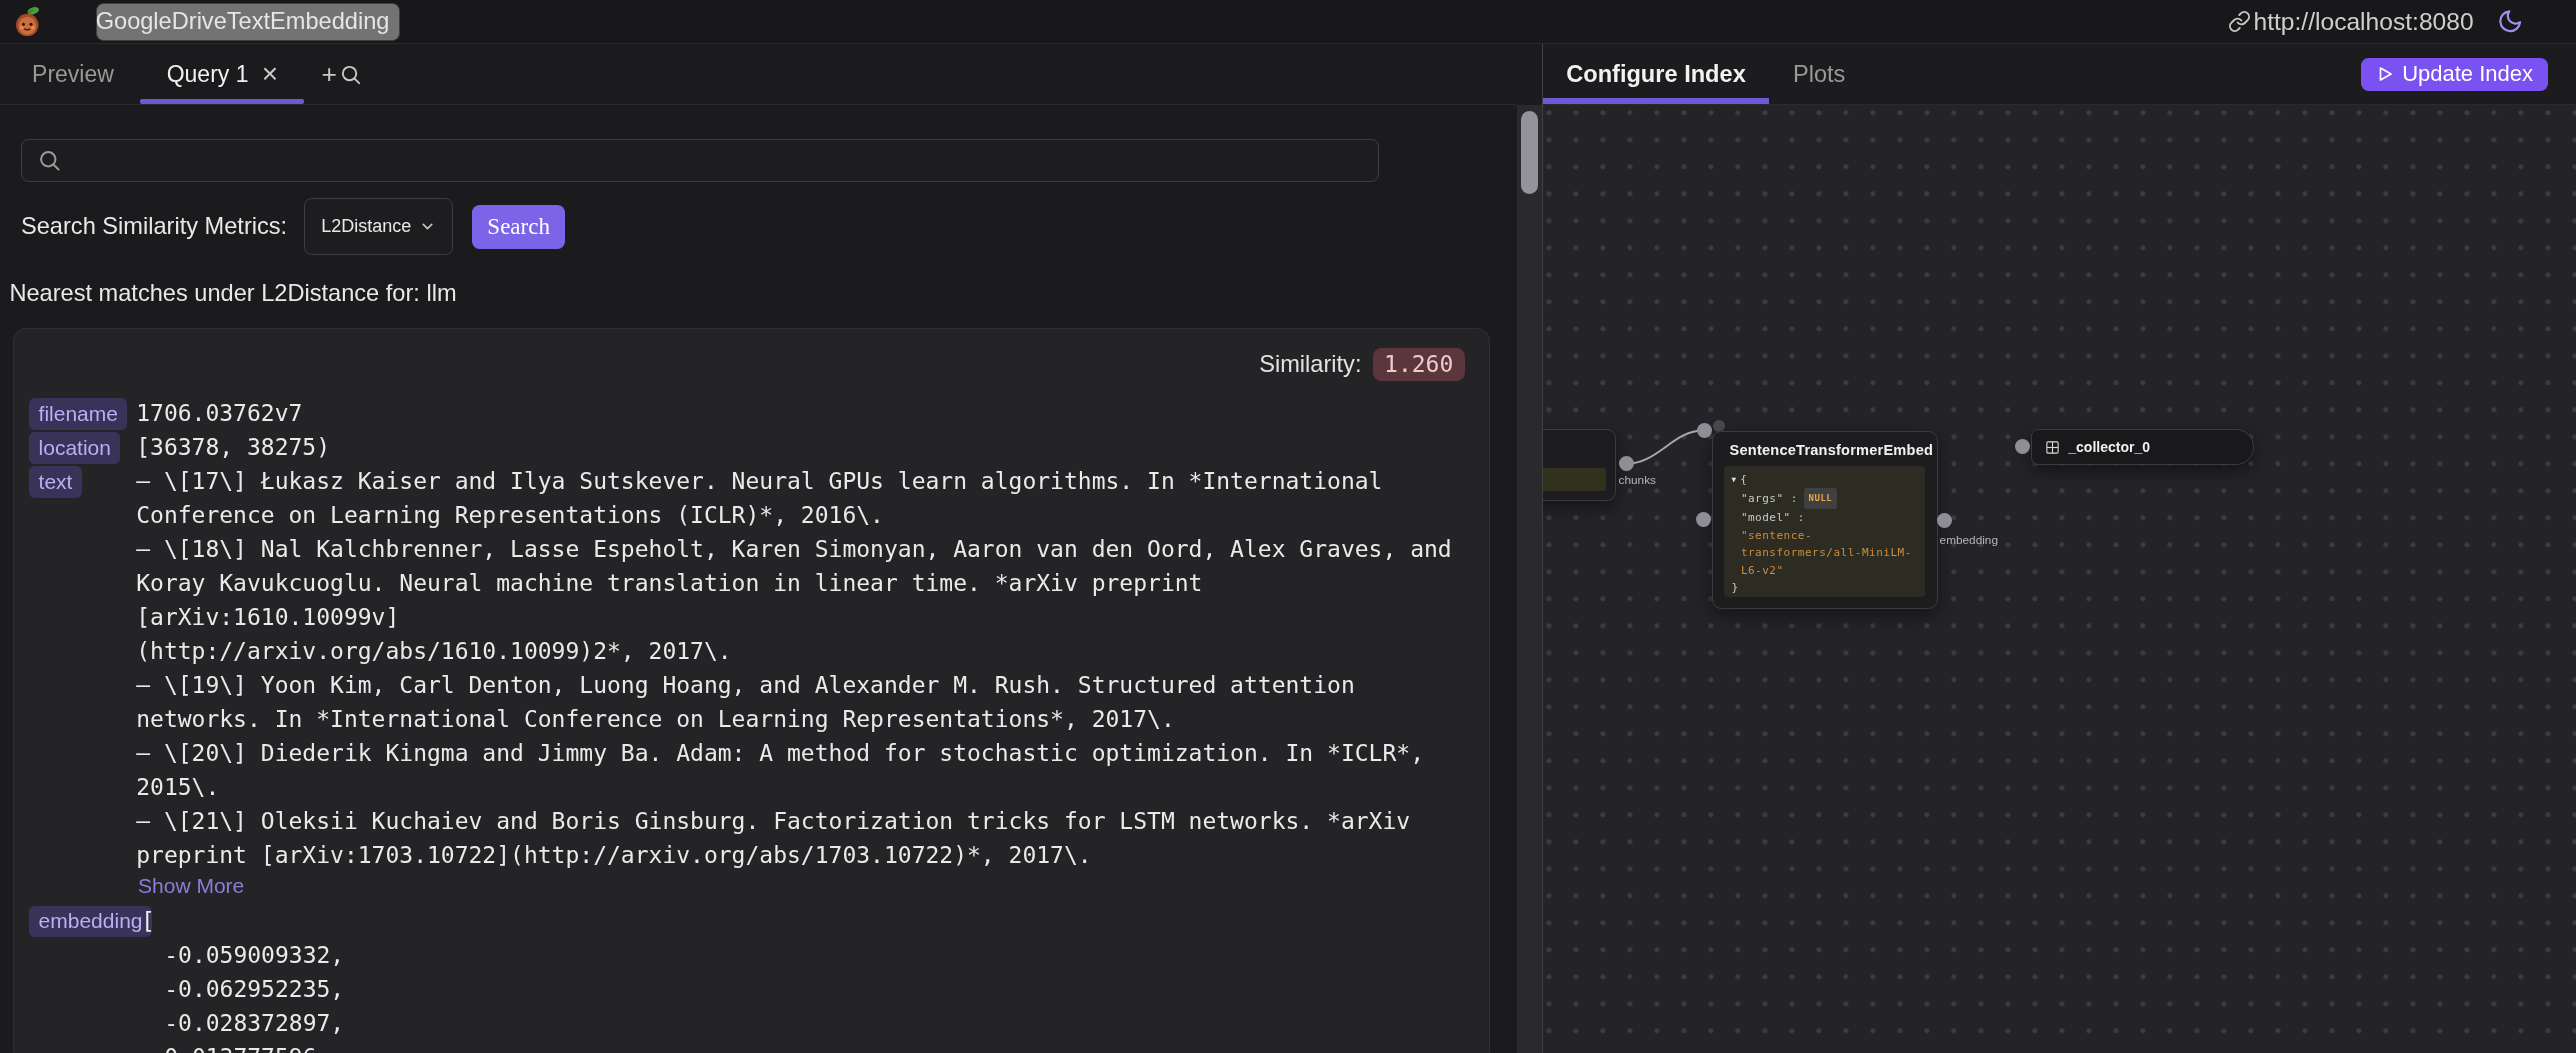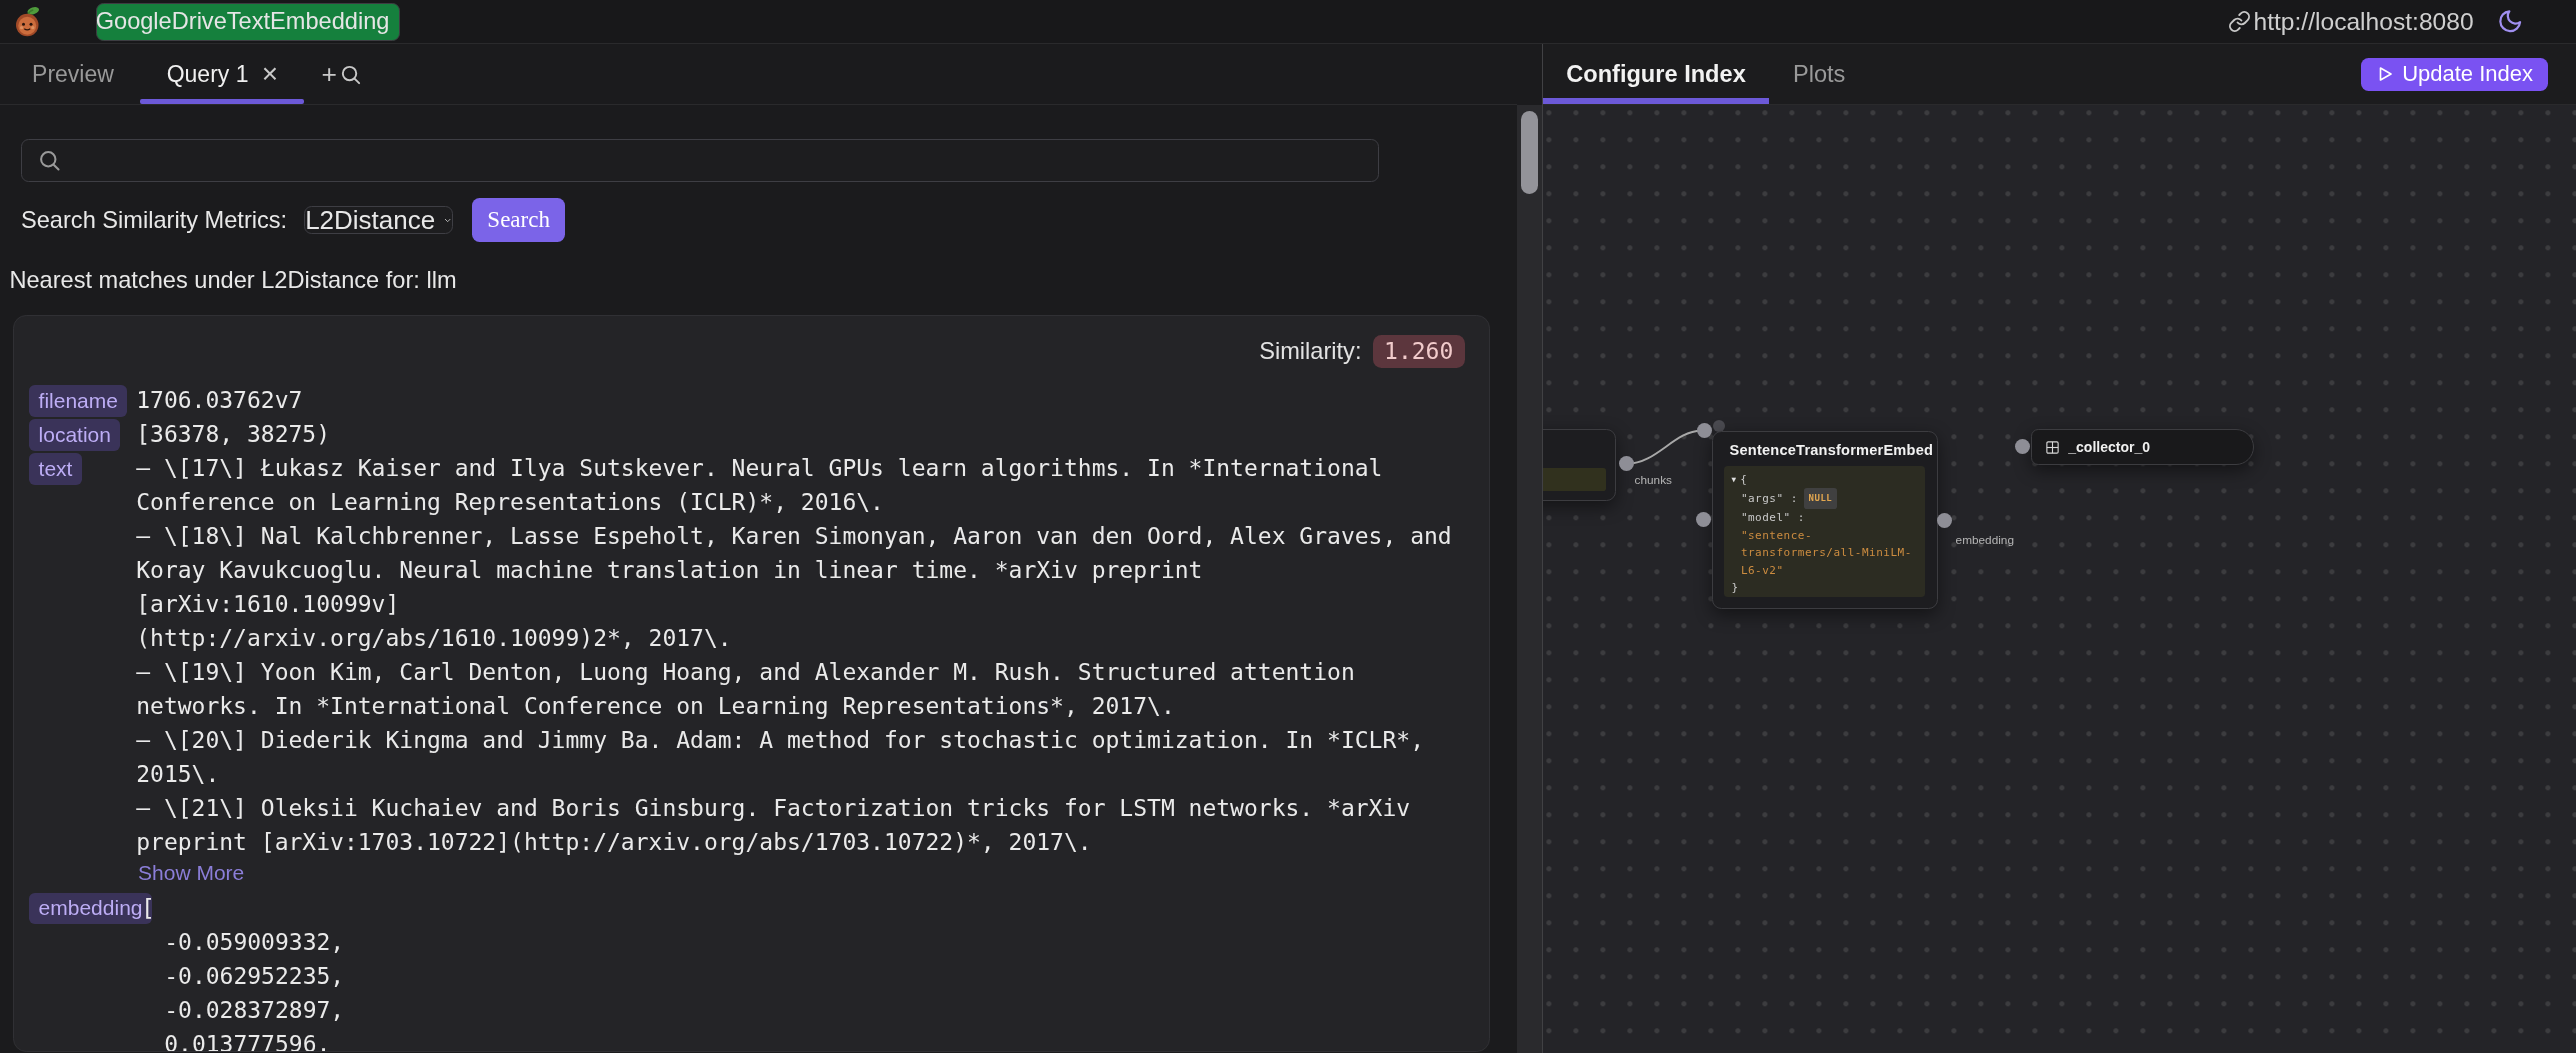--- a/index.html
+++ b/index.html
@@ -4,21 +4,21 @@
 <style>
   * { margin:0; padding:0; box-sizing:border-box; }
   html,body { width:2576px; height:1054px; overflow:hidden; background:#1b1b1d;
     font-family:"Liberation Sans", sans-serif; color:#e8e8e8; }
   .mono { font-family:"DejaVu Sans Mono", monospace; }
 
   
   .topbar { height:44px; background:#18181a; border-bottom:0.9px solid #2a2a2c;
     display:flex; align-items:center; padding-left:13.2px; }
   .logo { width:30px; height:34px; margin-right:53px; }
-  .pipeline-select { width:304px; height:38px; background:#15803d; border:0.9px solid #3d3d42;
+  .pipeline-select { width:304px; height:38px; background:#737373; border:0.9px solid #3d3d42;
     border-radius:7.6px; display:flex; align-items:center; justify-content:center; gap:11.3px;
     color:#e5e5e5; font-size:23.6px; cursor:pointer; }
   .topbar-right { margin-left:auto; margin-right:53px; display:flex; align-items:center; gap:2px; }
   .url-text { font-size:24.6px; color:#cfcfcf; }
   .moon { margin-left:21px; }
 
   
   .main { display:flex; height:1009px; }
   .left-col { width:1517px; display:flex; flex-direction:column; }
   .scroll-col { width:24.6px; background:#2a2a2d; position:relative; margin-top:61px; }
@@ -39,23 +39,23 @@
 
   
   .content { position:relative; flex:1; }
   .search-box { margin:34px 0 0 21px; width:1358px; height:43px; background:#1d1d1f;
     border:1.9px solid #3e3e44; border-radius:7.6px; display:flex; align-items:center; }
   .search-box svg { margin:0 13.2px 0 15px; }
   .search-box input { background:transparent; border:none; outline:none; color:#e8e8e8;
     font-size:24.6px; width:1228px; font-family:"Liberation Sans", sans-serif; }
   .metrics-row { margin:16px 16px 0 21px; display:flex; align-items:center; }
   .metrics-label { font-size:23.6px; color:#e8e8e8; }
-  .metric-select { margin-left:17px; width:149px; height:28px; background:#1d1d1f;
+  .metric-select { margin-left:17px; width:149px; height:57px; background:#1d1d1f;
     border:0.9px solid #3e3e44; border-radius:7.6px; display:flex; align-items:center;
-    justify-content:center; gap:7.6px; font-size:26px; color:#e8e8e8; cursor:pointer; }
+    justify-content:center; gap:7.6px; font-size:18px; color:#e8e8e8; cursor:pointer; }
   .search-btn { margin-left:19px; width:93px; height:44px; background:#7b64e8; border:none;
     border-radius:7.6px; color:#fff; font-size:23px; cursor:pointer; font-family:Liberation Serif, serif; }
   .results-heading { margin:24.6px 0 0 9.4px; font-size:23.6px; color:#e8e8e8; }
 
   
   .card { margin:21px 0 0 13.2px; width:1477px; height:737px; background:#242427;
     border:0.9px solid #303034; border-radius:13.2px; overflow:hidden; }
   .sim-row { display:flex; justify-content:flex-end; align-items:center; gap:11.3px;
     padding:19px 24.6px 0 0; }
   .sim-label { font-size:23.6px; color:#e2e2e2; }
@@ -85,21 +85,21 @@
     border-radius:7.6px; color:#fff; font-size:22px; display:flex; align-items:center; gap:8.5px;
     padding:0 15px; cursor:pointer; font-family:"Liberation Sans", sans-serif; }
 
   .canvas { position:relative; flex:1; overflow:hidden; background-color:#242428;
     background-image:radial-gradient(#3c3c3f 2.2px, transparent 2.6px);
     background-size:27px 27px; background-position:-7.6px -5.7px; }
   .edge-svg { position:absolute; left:0; top:0; width:100%; height:100%; z-index:1; }
   .port { position:absolute; width:15px; height:15px; border-radius:50%; background:#8e8e96;
     z-index:3; cursor:pointer; }
   .port.dim { background:#4a4a50; z-index:1; }
-  .edge-label { position:absolute; font-size:11.8px; color:#b5b5b5; z-index:2;margin-left:16px; }
+  .edge-label { position:absolute; font-size:11.8px; color:#b5b5b5; z-index:2; }
 
   .node { position:absolute; background:#1d1d20; border:1.4px solid #3c3c40; border-radius:9.4px;
     box-shadow:0 5.7px 17px rgba(0,0,0,.45); z-index:2; }
   .src-node { left:-40px; top:324px; width:113px; height:72px; }
   .src-inner { position:absolute; left:36px; top:38px; width:66px; height:23px;
     background:#31311e; border-radius:2.8px; }
 
   .ste-node { left:169px; top:326px; width:226px; height:178px; }
   .node-header { display:flex; align-items:center; gap:6.6px; padding:10.4px 12.3px 7.6px 10.4px; }
   .node-title { font-size:14.6px; font-weight:bold; color:#f2f2f2; letter-spacing:0.2px; }

